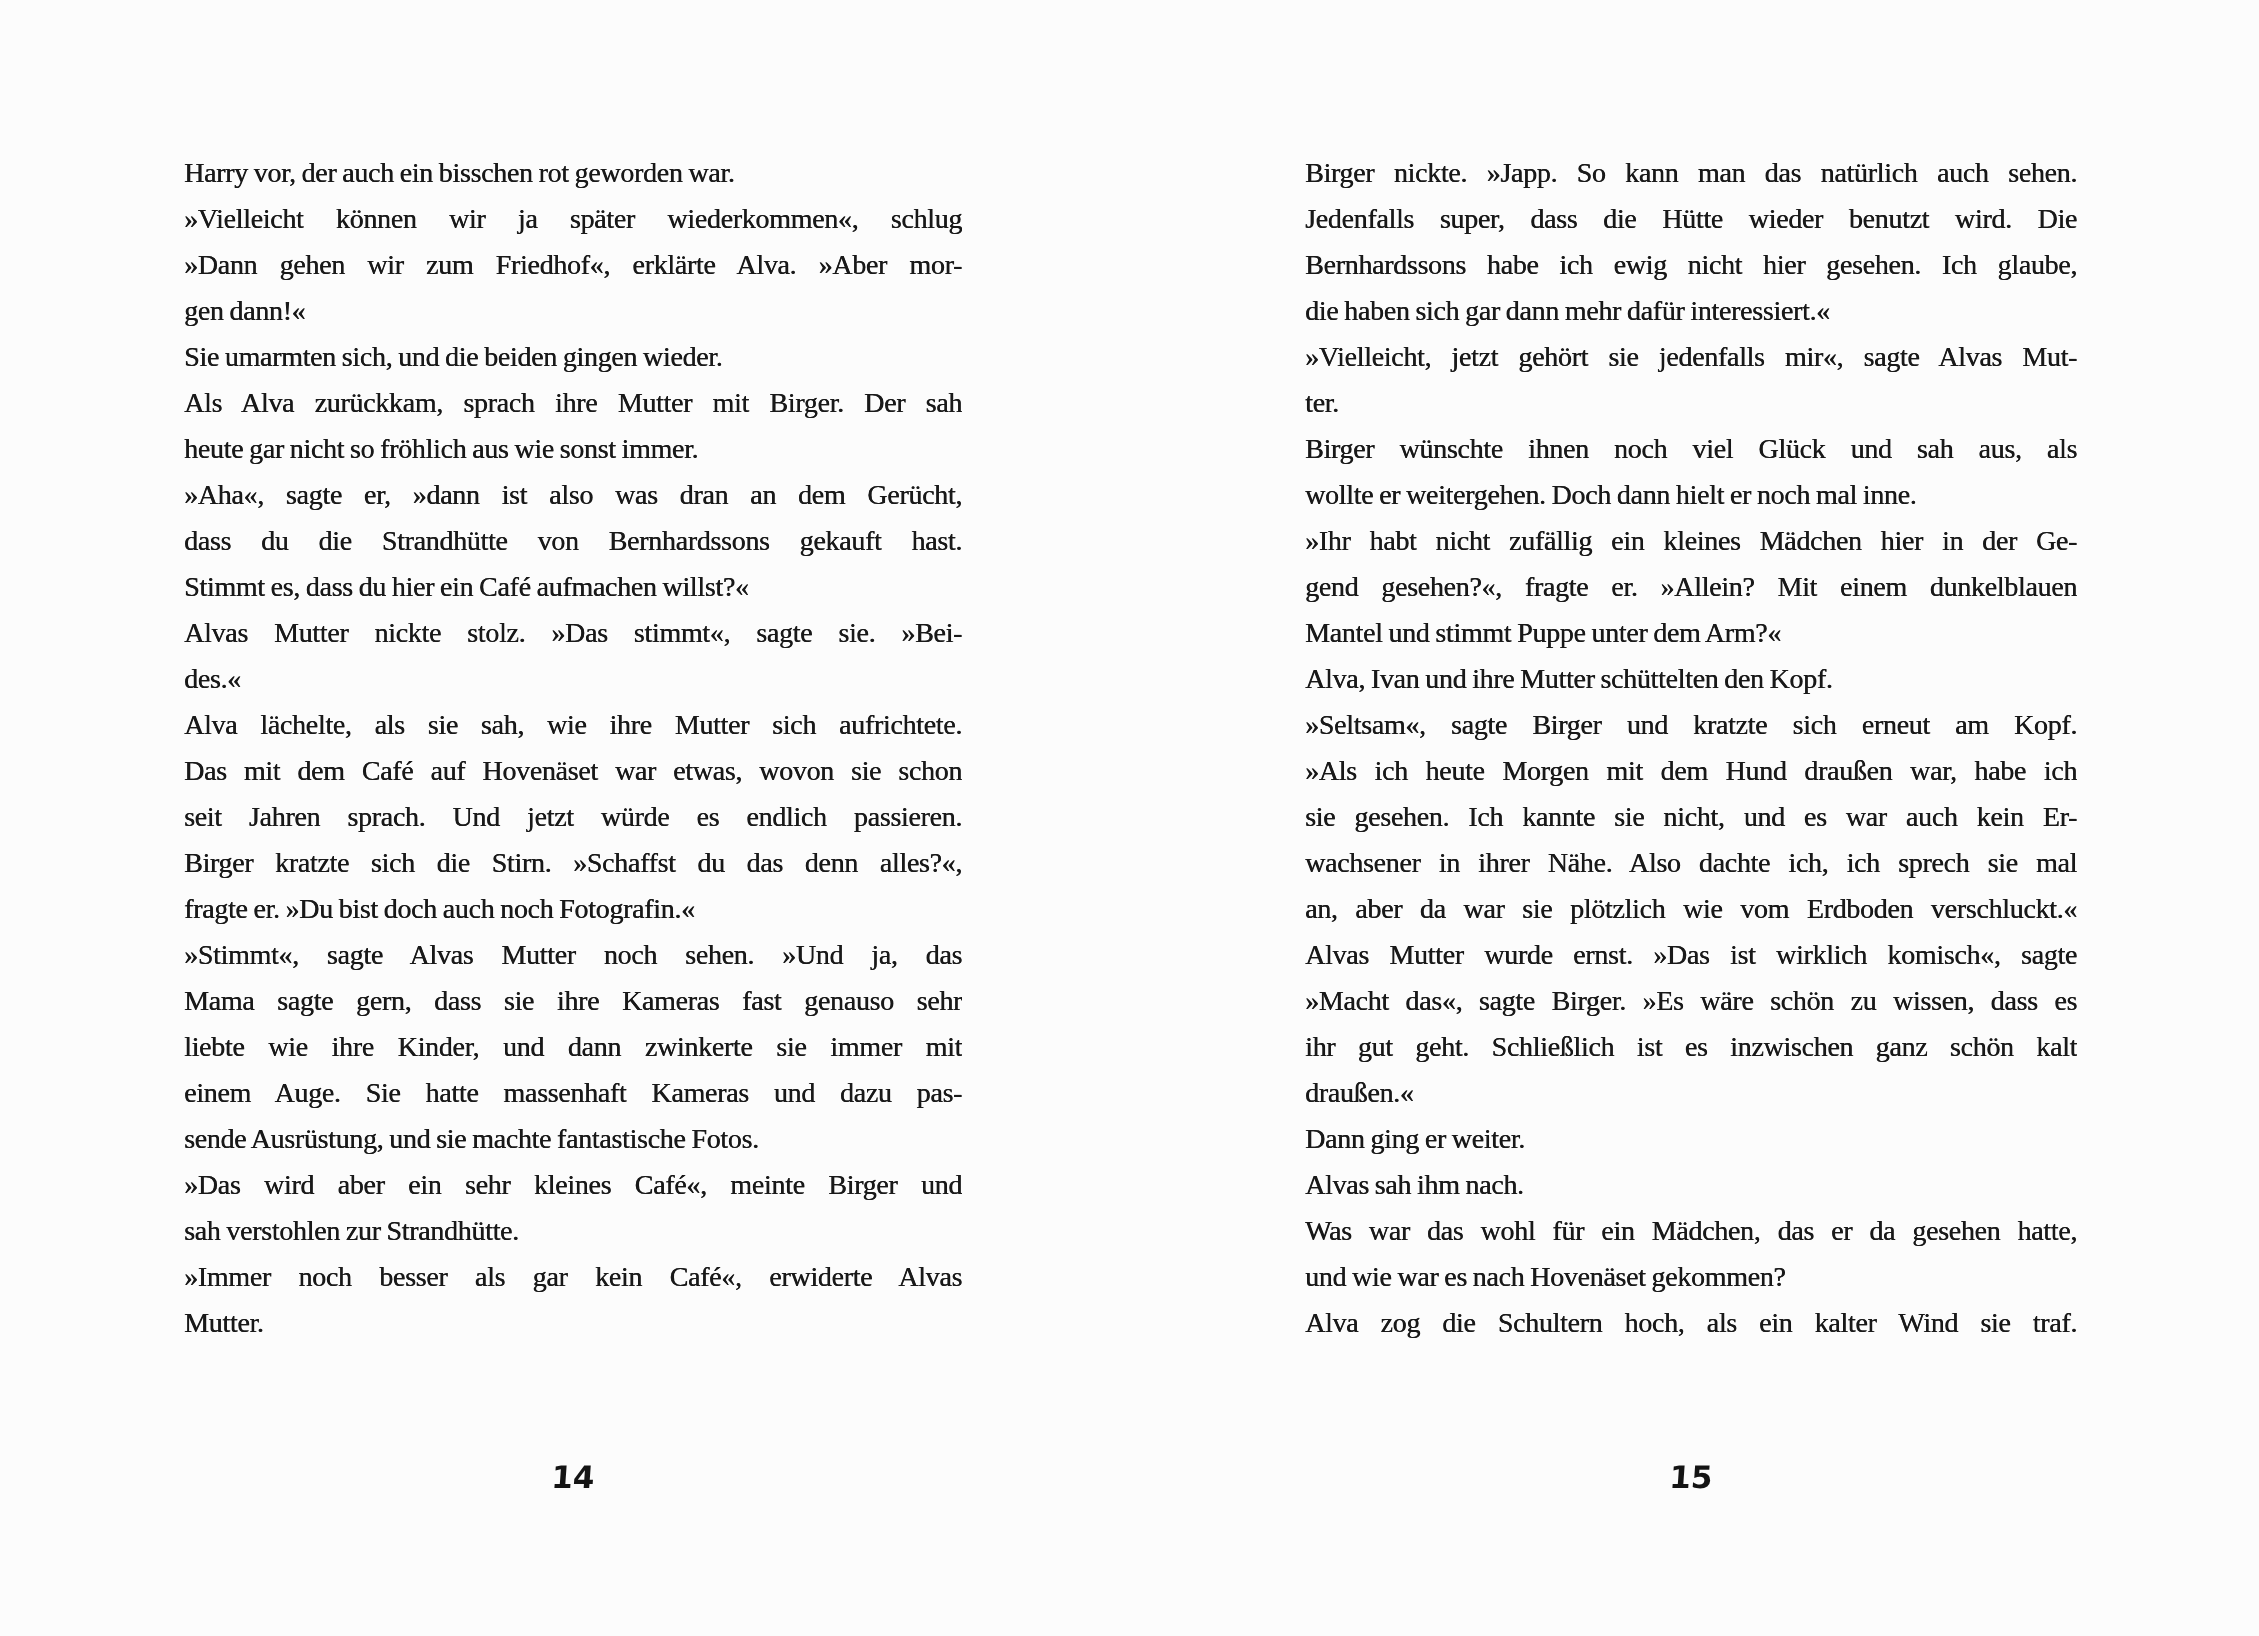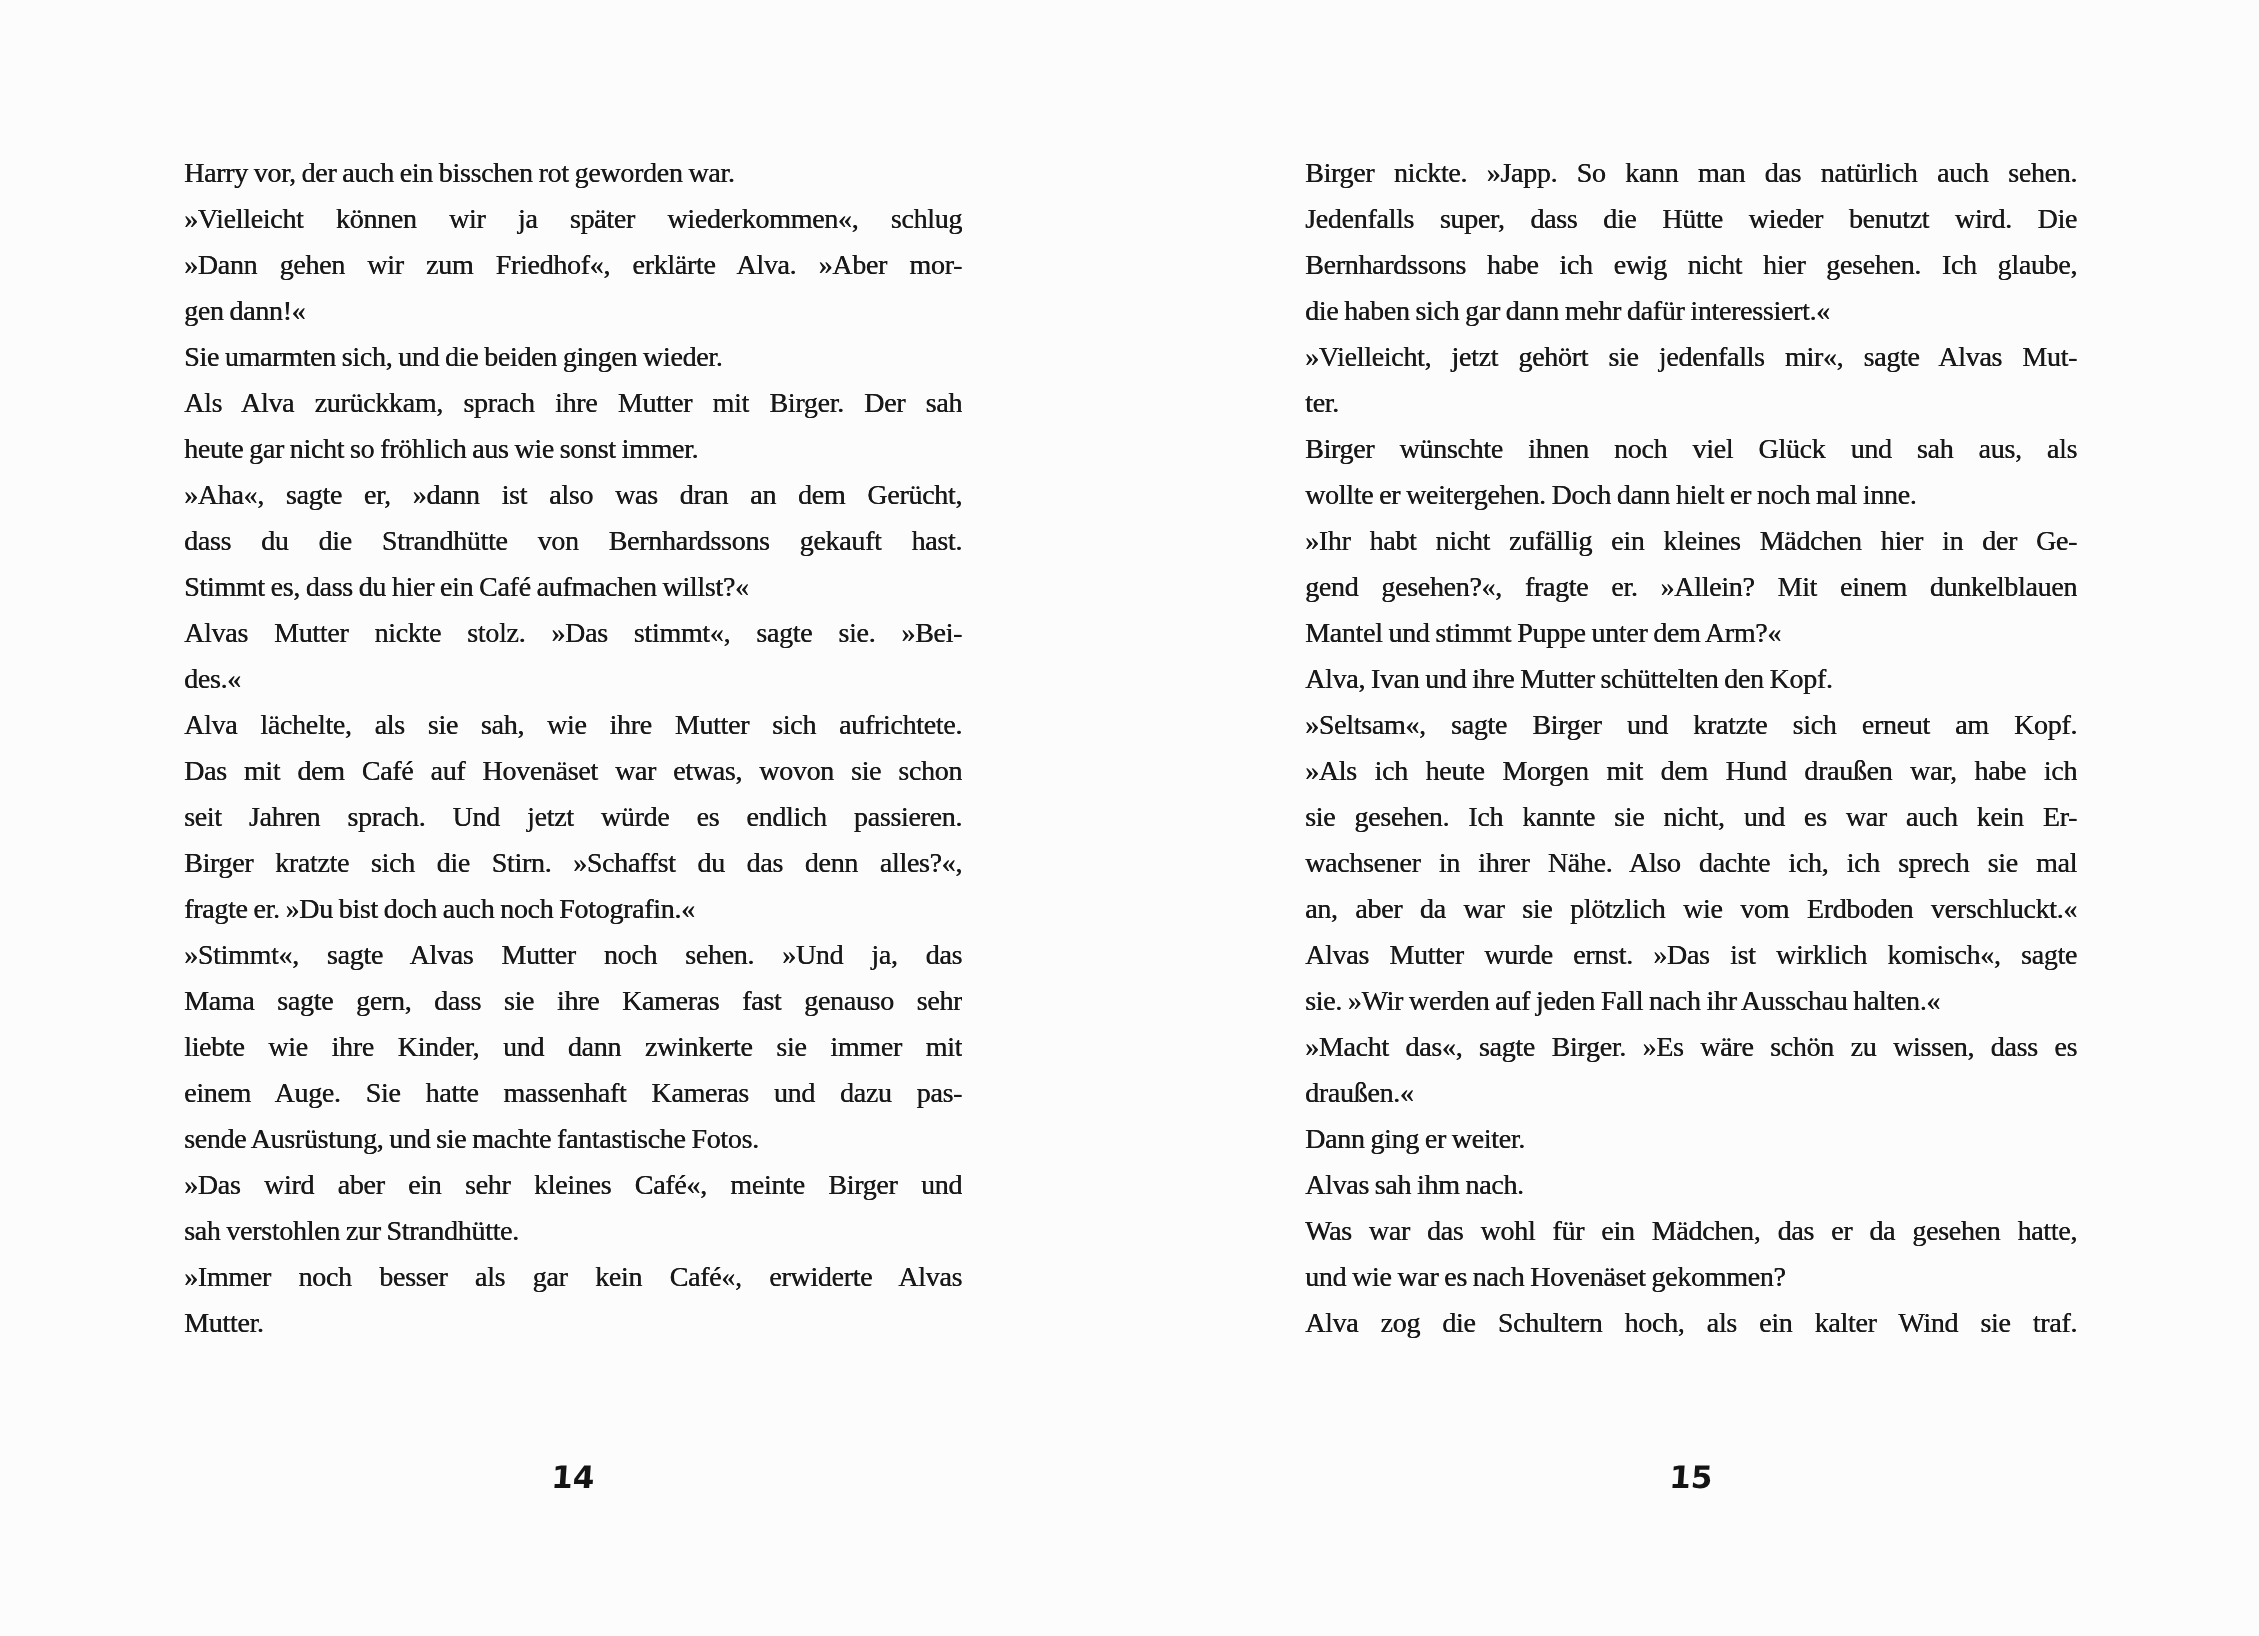--- a/index.html
+++ b/index.html
@@ -112,22 +112,22 @@
         <div class="line">»Ihr habt nicht zufällig ein kleines Mädchen hier in der Ge-</div>
         <div class="line">gend gesehen?«, fragte er. »Allein? Mit einem dunkelblauen</div>
         <div class="line short">Mantel und stimmt Puppe unter dem Arm?«</div>
         <div class="line short">Alva, Ivan und ihre Mutter schüttelten den Kopf.</div>
         <div class="line">»Seltsam«, sagte Birger und kratzte sich erneut am Kopf.</div>
         <div class="line">»Als ich heute Morgen mit dem Hund draußen war, habe ich</div>
         <div class="line">sie gesehen. Ich kannte sie nicht, und es war auch kein Er-</div>
         <div class="line">wachsener in ihrer Nähe. Also dachte ich, ich sprech sie mal</div>
         <div class="line">an, aber da war sie plötzlich wie vom Erdboden verschluckt.«</div>
         <div class="line">Alvas Mutter wurde ernst. »Das ist wirklich komisch«, sagte</div>
-        <div class="line short">sie. »Wir werden auf jeden Fall nach ihr Ausschau halten.«</div>
         <div class="line">»Macht das«, sagte Birger. »Es wäre schön zu wissen, dass es</div>
+        <div class="line">ihr gut geht. Schließlich ist es inzwischen ganz schön kalt</div>
         <div class="line short">draußen.«</div>
         <div class="line short">Dann ging er weiter.</div>
         <div class="line short">Alvas sah ihm nach.</div>
         <div class="line">Was war das wohl für ein Mädchen, das er da gesehen hatte,</div>
         <div class="line short">und wie war es nach Hovenäset gekommen?</div>
         <div class="line">Alva zog die Schultern hoch, als ein kalter Wind sie traf.</div>
       </div>
     <div class="pagenum">15</div>
   </section>
 

